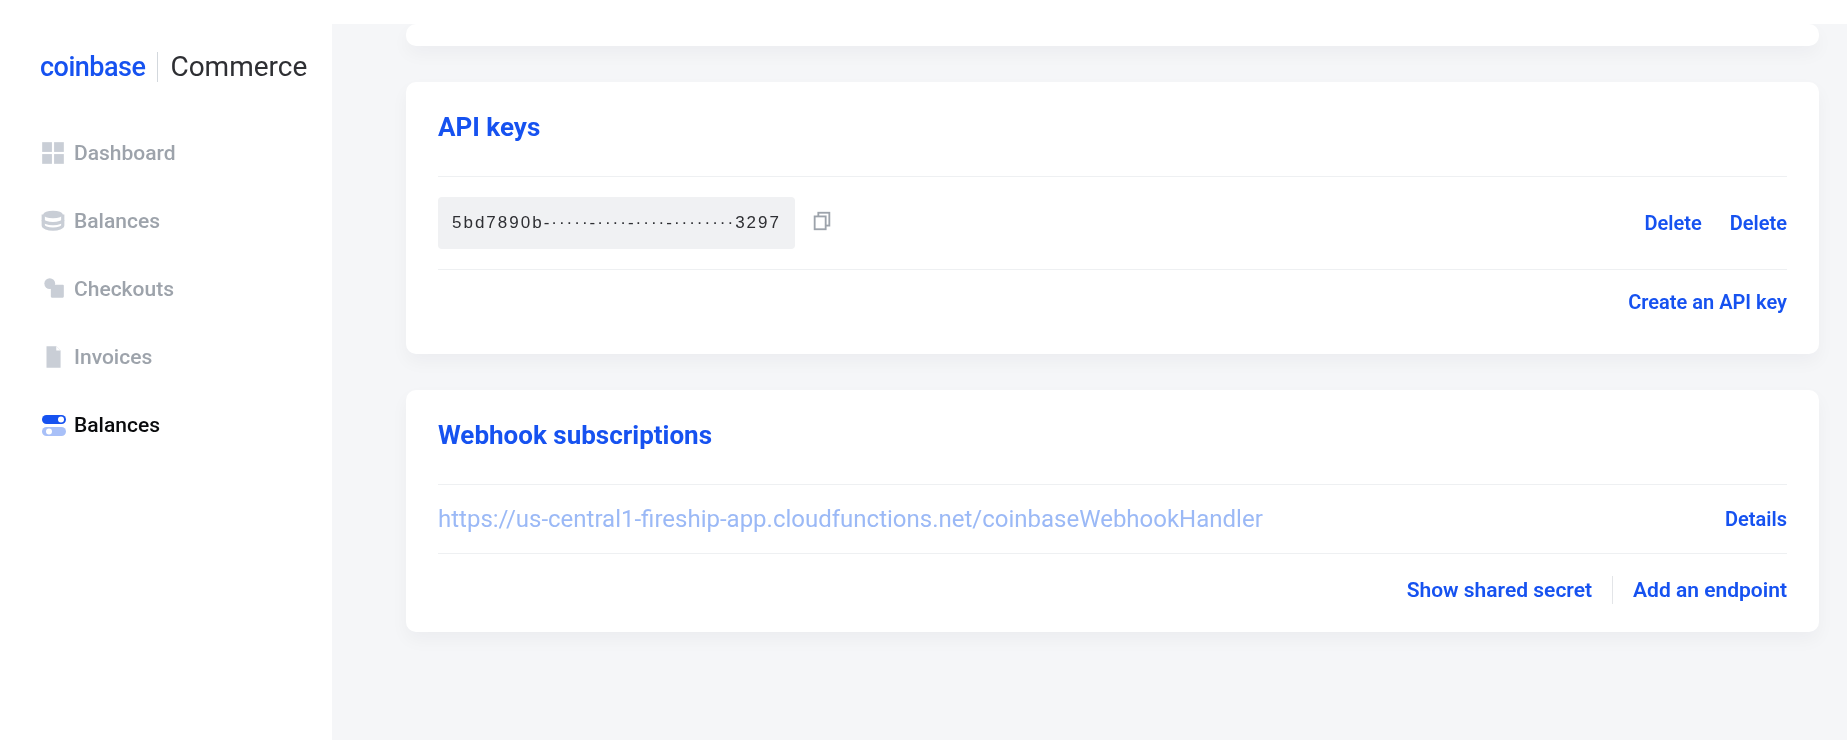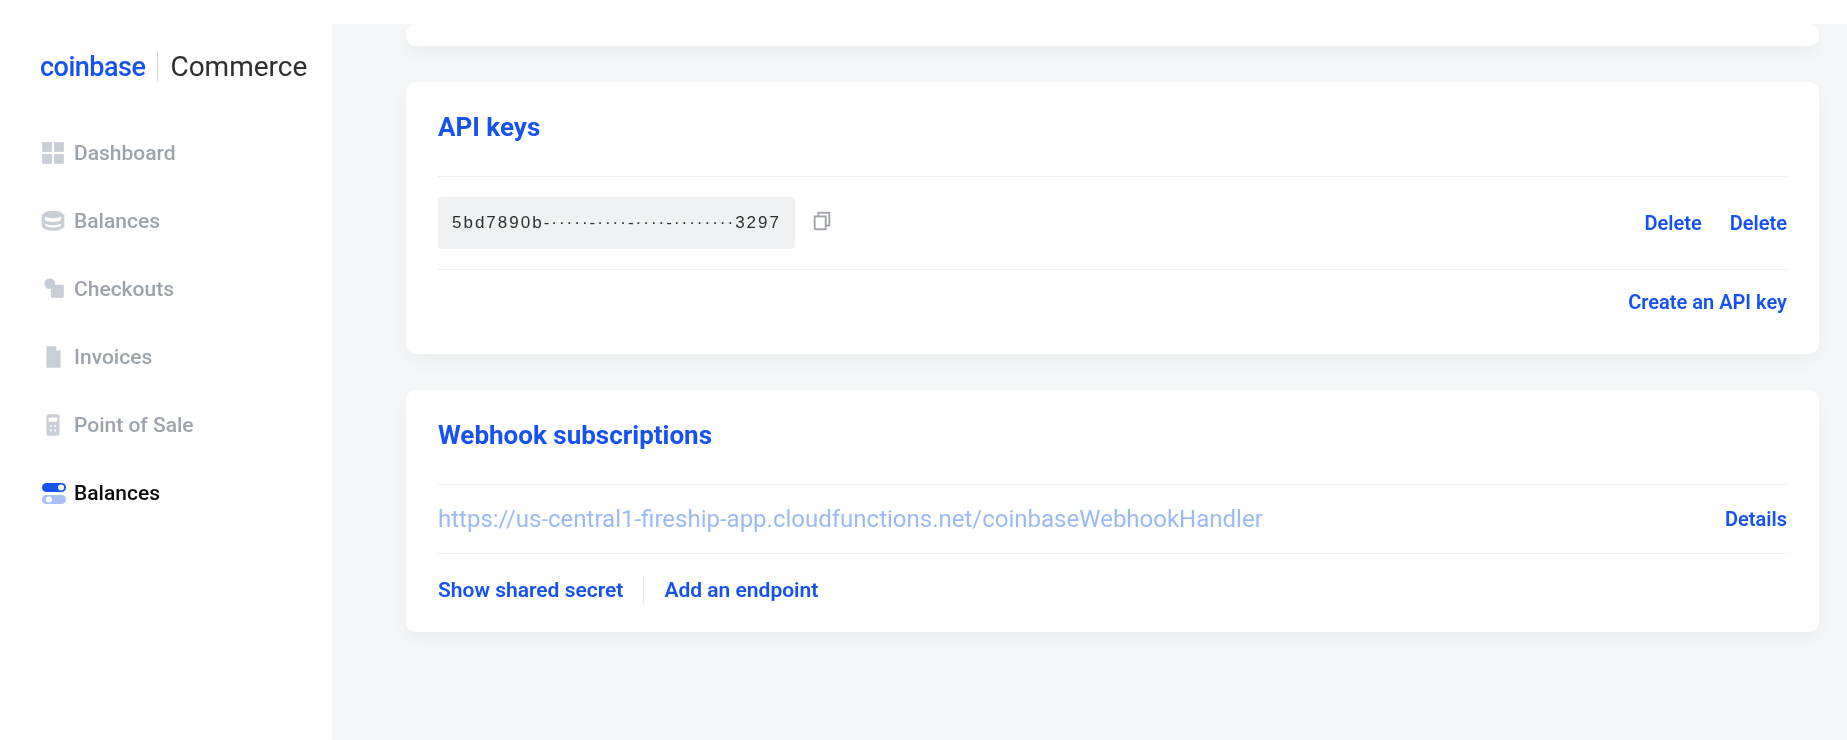--- a/index.html
+++ b/index.html
@@ -126,21 +126,21 @@
     font-family: inherit;
   }
   .row-right { justify-content: flex-end; }
   .webhook-url {
     font-size: 24px;
     color: #9bb9f6;
     word-break: break-all;
   }
   .footer-actions {
     display: flex;
-    justify-content: flex-start;
+    justify-content: flex-end;
     align-items: center;
     gap: 0;
     border-top: 1px solid #eef0f2;
     padding: 22px 0 8px;
   }
   .footer-actions .link-btn { font-size: 21px; }
   .vsep {
     width: 1px;
     height: 28px;
     background: #e3e5e8;
@@ -196,33 +196,20 @@
       <a class="nav-item">
         <span class="nav-icon">
           <svg width="26" height="26" viewBox="0 0 24 24" fill="currentColor">
               <path d="M6 2h9l4 4v16H6z"></path>
               <path d="M15 2v4h4" fill="#fff"></path>
             </svg>
         </span>
         <span class="nav-label">Invoices</span>
       </a>
 
-      <a class="nav-item">
-        <span class="nav-icon">
-          <svg width="26" height="26" viewBox="0 0 24 24" fill="currentColor">
-              <rect x="6" y="2" width="12" height="20" rx="2"></rect>
-              <rect x="8" y="5" width="8" height="4" fill="#fff"></rect>
-              <circle cx="10" cy="13" r="1" fill="#fff"></circle>
-              <circle cx="14" cy="13" r="1" fill="#fff"></circle>
-              <circle cx="10" cy="17" r="1" fill="#fff"></circle>
-              <circle cx="14" cy="17" r="1" fill="#fff"></circle>
-            </svg>
-        </span>
-        <span class="nav-label">Point of Sale</span>
-      </a>
 
       <a class="nav-item active">
         <span class="nav-icon">
           <svg width="30" height="30" viewBox="0 0 30 30">
               <rect x="2" y="5" width="24" height="9" rx="4.5" fill="#1652f0"></rect>
               <circle cx="21" cy="9.5" r="3" fill="#fff"></circle>
               <rect x="2" y="17" width="24" height="9" rx="4.5" fill="#a8c0f8"></rect>
               <circle cx="9" cy="21.5" r="3" fill="#fff"></circle>
             </svg>
         </span>

